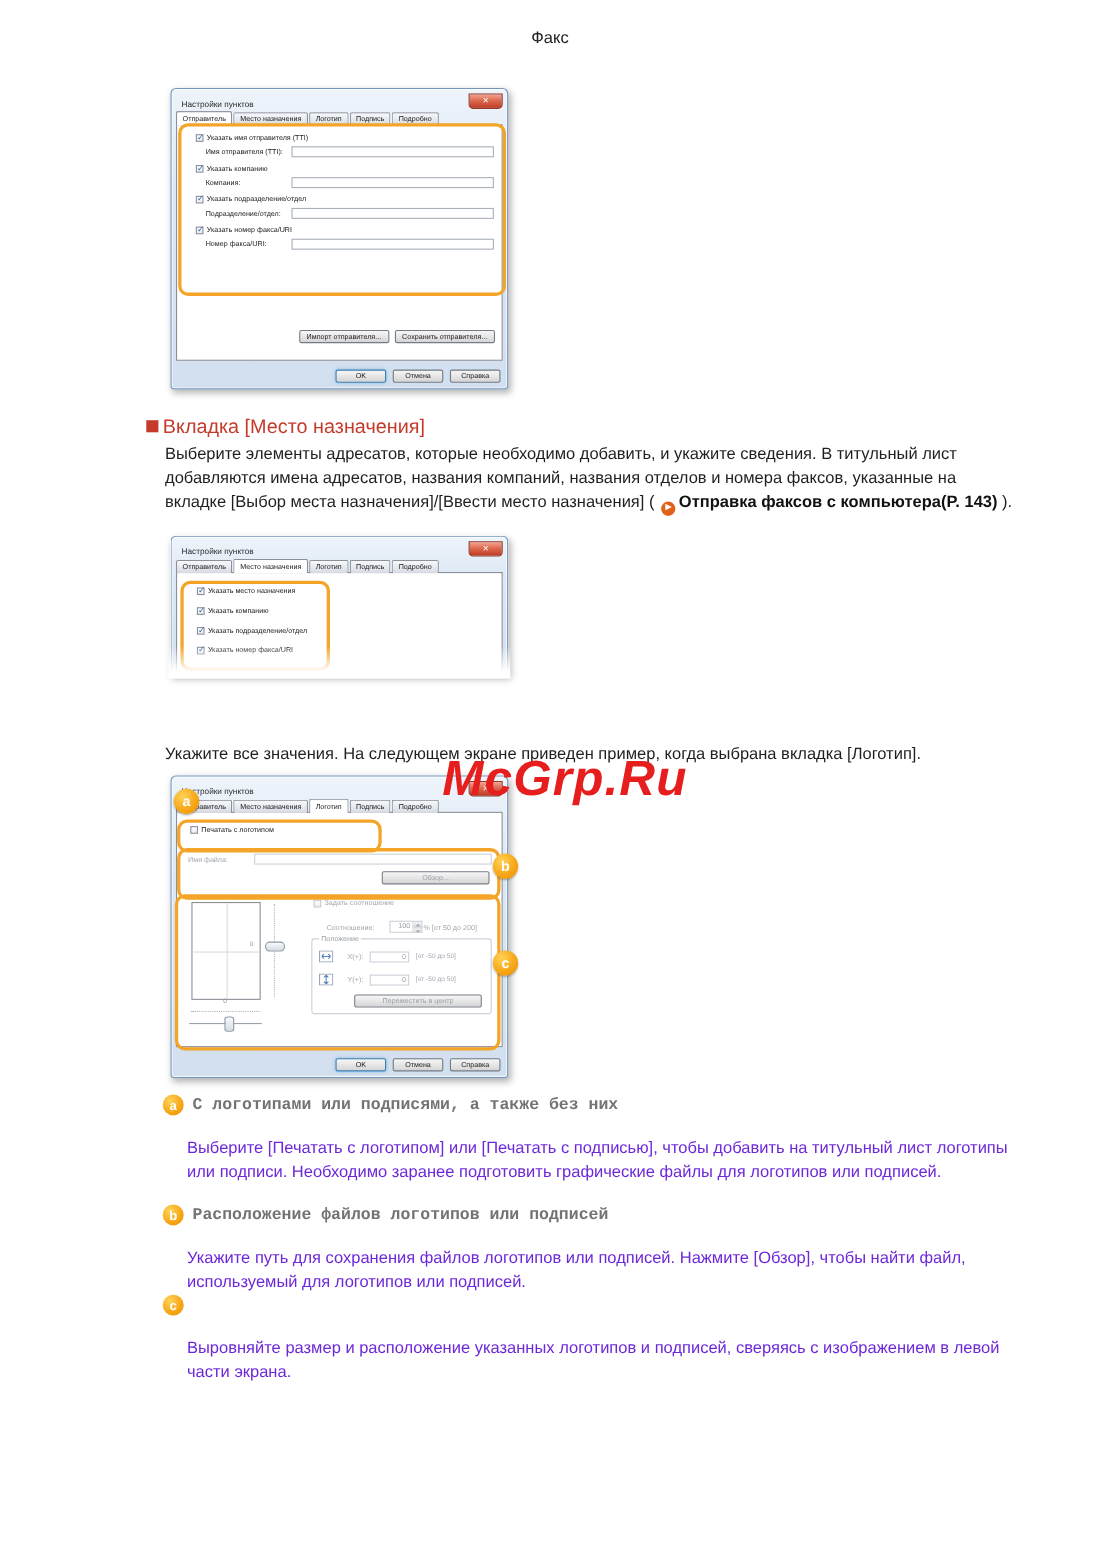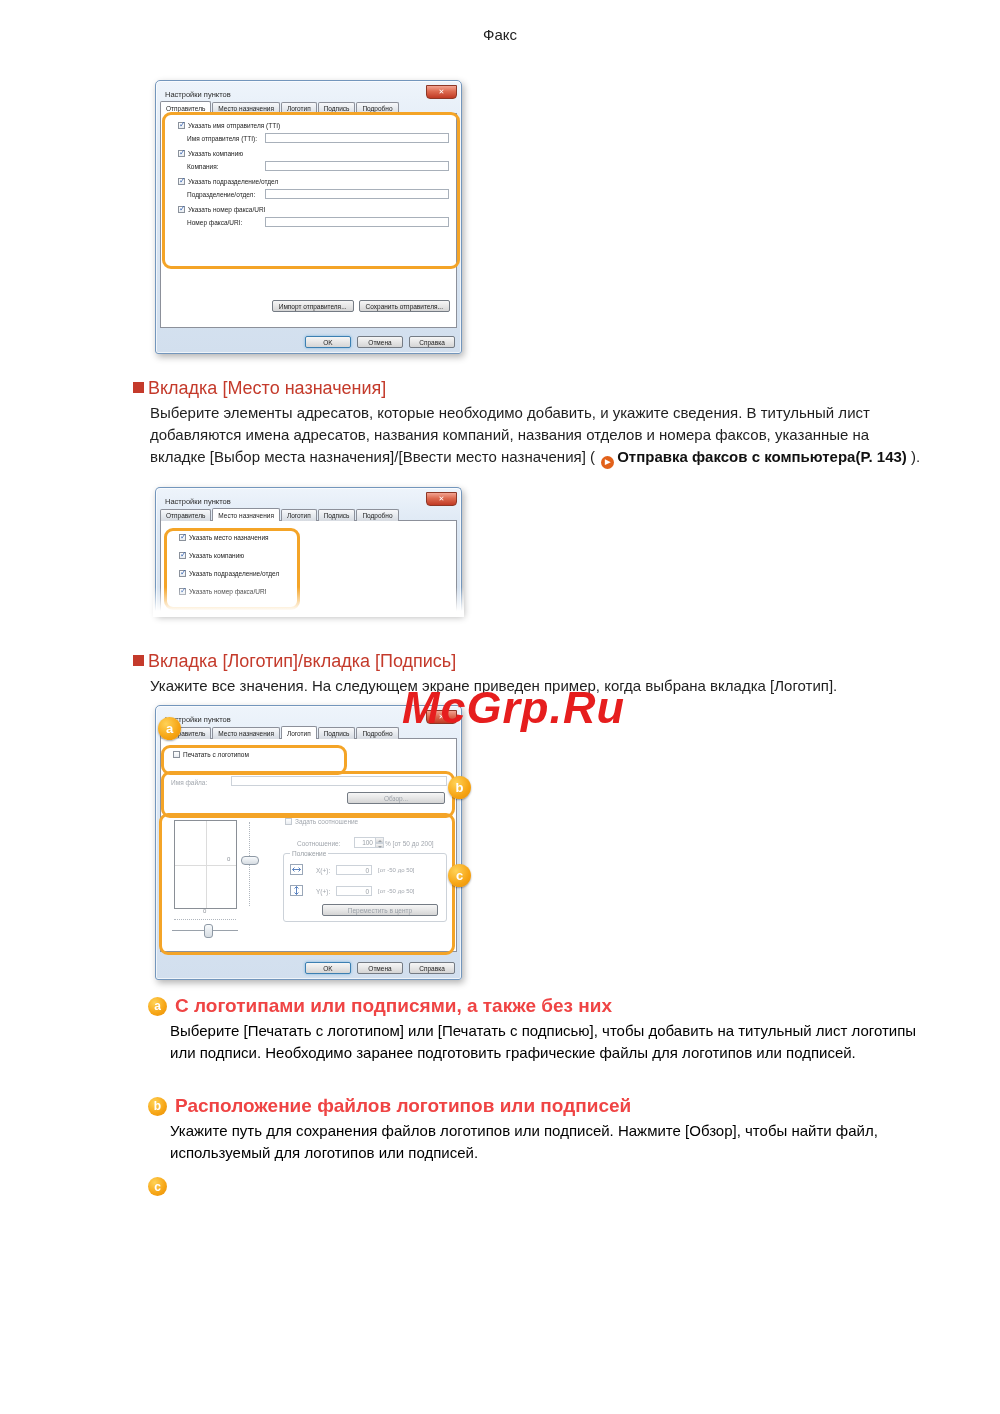--- a/index.html
+++ b/index.html
@@ -105,22 +105,22 @@
   .rng{position:absolute;font-size:6px;color:#a2a7ae;white-space:nowrap;}
   .xylab{position:absolute;font-size:6.5px;color:#a2a7ae;white-space:nowrap;}
   .icon12{position:absolute;width:13px;height:11px;}
 
   
   .co{position:absolute;left:148px;width:778px;}
   .corow{display:flex;align-items:center;gap:8px;}
   .cbadge{width:19px;height:19px;border-radius:50%;flex:0 0 auto;color:#fff;font-weight:bold;font-size:12px;
           display:flex;align-items:center;justify-content:center;
           background:radial-gradient(circle at 35% 30%,#ffd257,#f6a414 60%,#e88f06);}
-  .cohead{font-size:19px;font-weight:bold;color:#ef4444;}
-  .cobody{margin:3px 0 0 22px;width:748px;font-size:15px;line-height:21.5px;color:#000000;}
+  .cohead{font-size:15px;font-weight:bold;color:#737373;font-family:Liberation Mono, monospace;}
+  .cobody{margin:19px 0 0 22px;width:748px;font-size:15px;line-height:21.5px;color:#6d28d9;}
 </style>
 </head>
 <body>
 
 <div id="canvas">
 
   <div class="doc-header">Факс</div>
 
   <div class="dlg" id="dlg1" style="left:155px;top:80px;height:272px;">
     <div class="titlebar">
@@ -241,24 +241,20 @@
               <i class="ck">✓</i>
             </span>
           <span class="cbl">Указать номер факса/URI</span>
         </div>
       </div>
     </div>
     <div class="hl" style="left:8px;top:40px;width:130px;height:76px;"></div>
     <div class="fade"></div>
   </div>
 
-  <div class="h2" style="top:651px;">
-    <span class="sq"></span>
-    <span>Вкладка [Логотип]/вкладка [Подпись]</span>
-  </div>
   <div class="para" style="top:675px;width:800px;">Укажите все значения. На следующем экране приведен пример, когда выбрана вкладка [Логотип].</div>
 
   <div class="dlg" id="dlg3" style="left:155px;top:705px;height:273px;">
     <div class="titlebar">
       <span class="dtitle">Настройки пунктов</span>
       <span class="closebtn">
           <span>✕</span>
         </span>
     </div>
     <div class="tabs">
@@ -355,15 +351,16 @@
       <span class="cbadge">b</span>
       <span class="cohead">Расположение файлов логотипов или подписей</span>
     </div>
     <div class="cobody">Укажите путь для сохранения файлов логотипов или подписей. Нажмите [Обзор], чтобы найти файл, используемый для логотипов или подписей.</div>
   </div>
 
   <div class="co" style="top:1177px;">
     <div class="corow">
       <span class="cbadge">c</span>
     </div>
+    <div class="cobody">Выровняйте размер и расположение указанных логотипов и подписей, сверяясь с изображением в левой части экрана.</div>
   </div>
 
 </div>
 
 </body></html>

